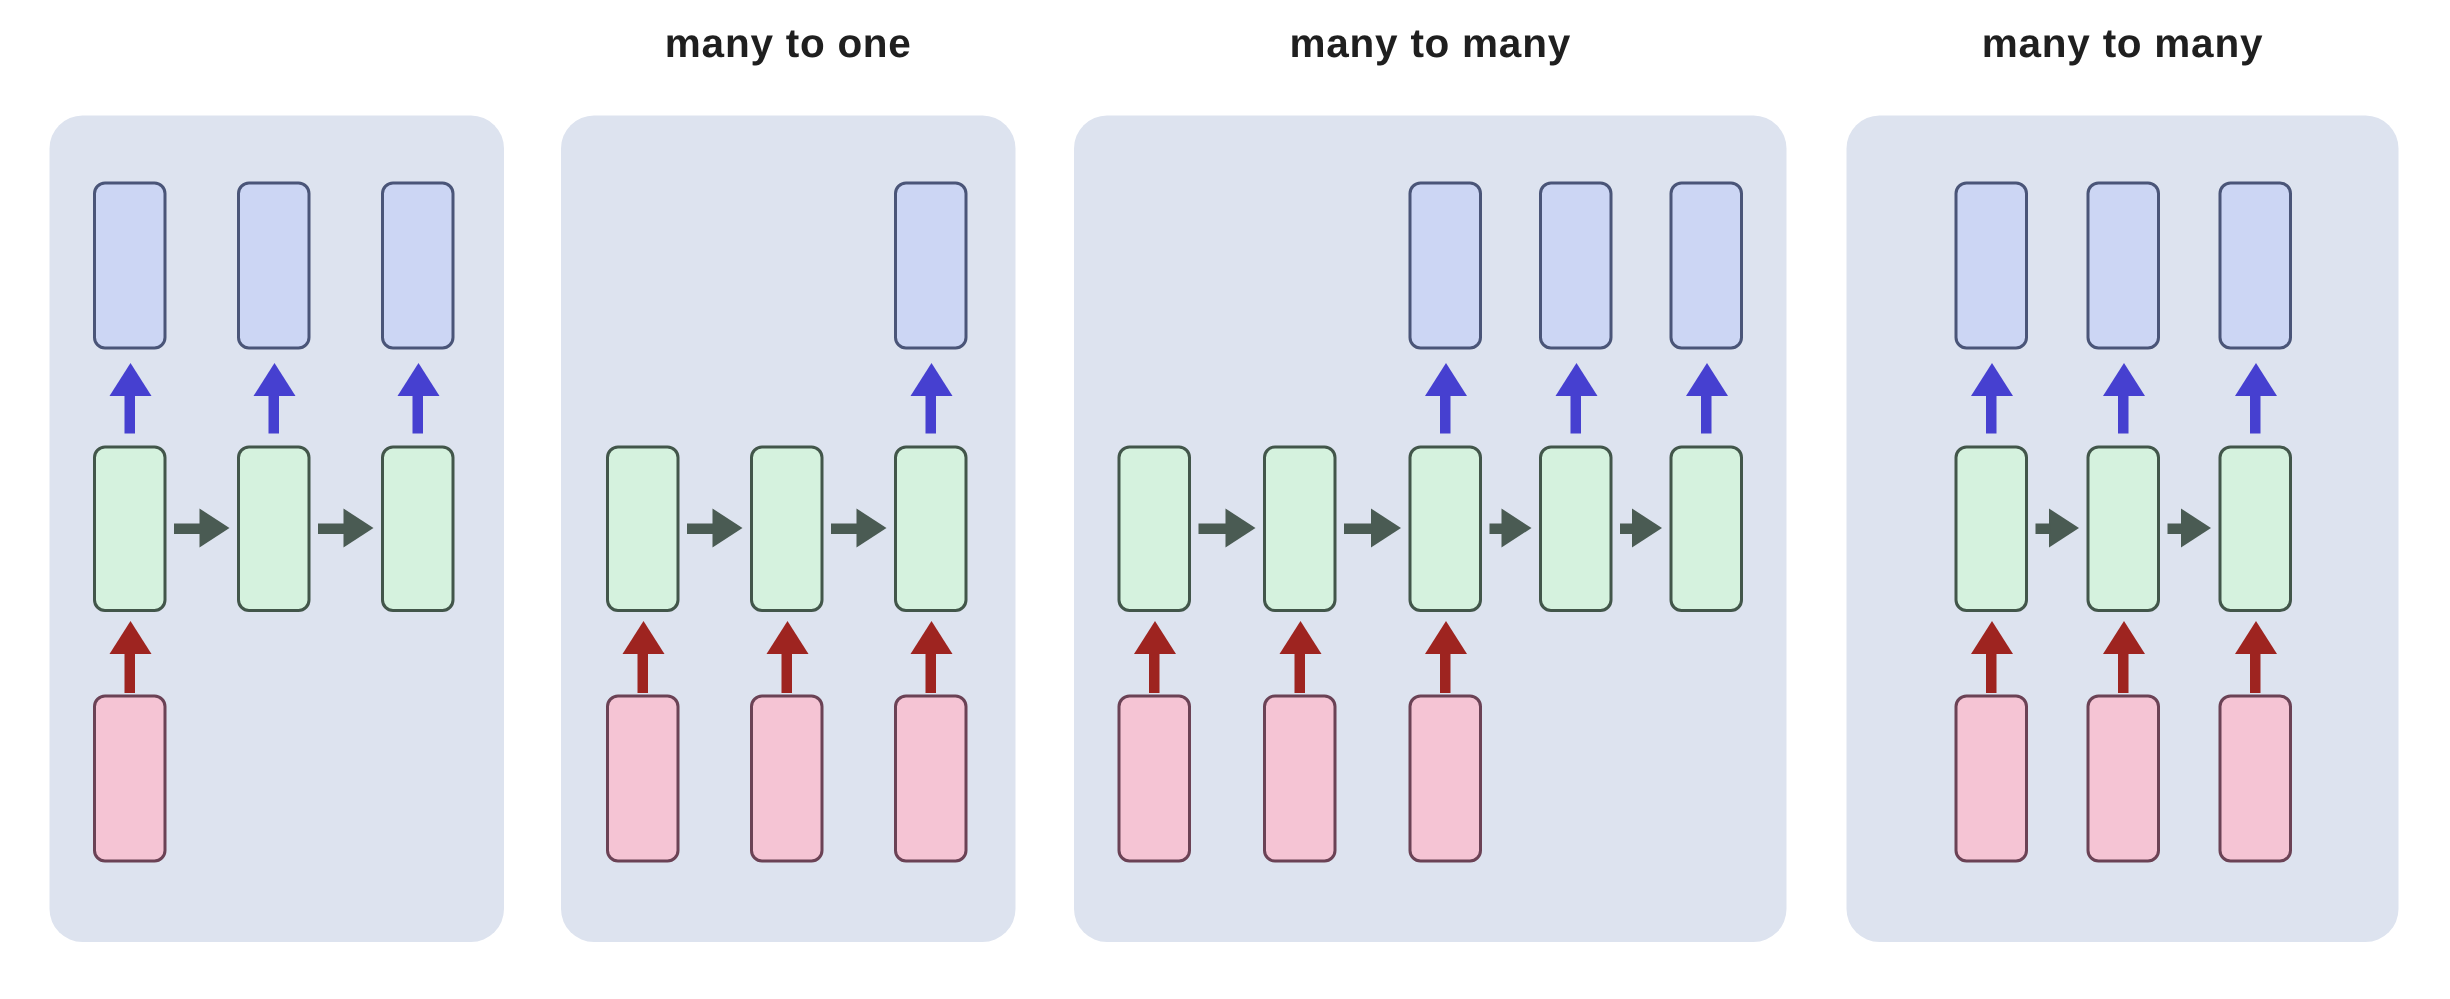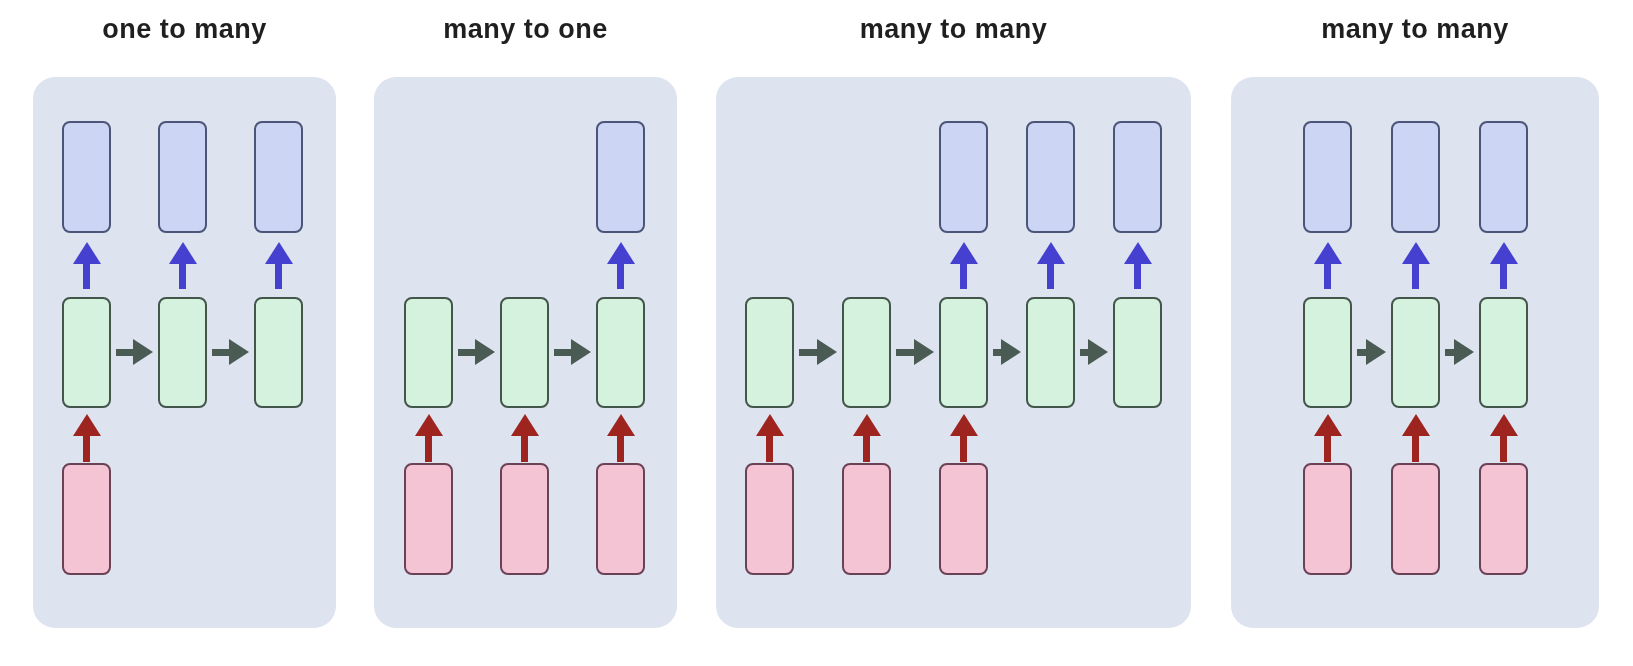--- a/index.html
+++ b/index.html
@@ -11,21 +11,20 @@
   .box{position:absolute;border:2px solid;border-radius:8px;box-sizing:border-box;}
   .arrow{position:absolute;}
   .tri{position:absolute;width:0;height:0;}
   .stem{position:absolute;}
 </style>
 </head>
 <body>
 
 <div id="canvas">
     <div class="panel" style="left: 33px; top: 77px; width: 303px; height: 551px; background: rgb(221, 227, 239);"></div>
-    <div class="panel-title" style="left: 33px; top: 14px; width: 303px; color: rgb(31, 31, 31);">one to many</div>
     <div class="box" style="left: 62px; top: 297px; width: 49px; height: 111px; background: rgb(213, 242, 222); border-color: rgb(66, 86, 74);"></div>
     <div class="box" style="left: 158px; top: 297px; width: 49px; height: 111px; background: rgb(213, 242, 222); border-color: rgb(66, 86, 74);"></div>
     <div class="box" style="left: 254px; top: 297px; width: 49px; height: 111px; background: rgb(213, 242, 222); border-color: rgb(66, 86, 74);"></div>
     <div class="arrow" style="left: 116px; top: 339px; width: 37px; height: 26px;">
       <div class="tri" style="left: 17px; top: 0px; border-top: 13px solid transparent; border-bottom: 13px solid transparent; border-left: 20px solid rgb(74, 91, 83);"></div>
       <div class="stem" style="left: 0px; top: 9.5px; width: 18px; height: 7px; background: rgb(74, 91, 83);"></div>
     </div>
     <div class="arrow" style="left: 212px; top: 339px; width: 37px; height: 26px;">
       <div class="tri" style="left: 17px; top: 0px; border-top: 13px solid transparent; border-bottom: 13px solid transparent; border-left: 20px solid rgb(74, 91, 83);"></div>
       <div class="stem" style="left: 0px; top: 9.5px; width: 18px; height: 7px; background: rgb(74, 91, 83);"></div>

